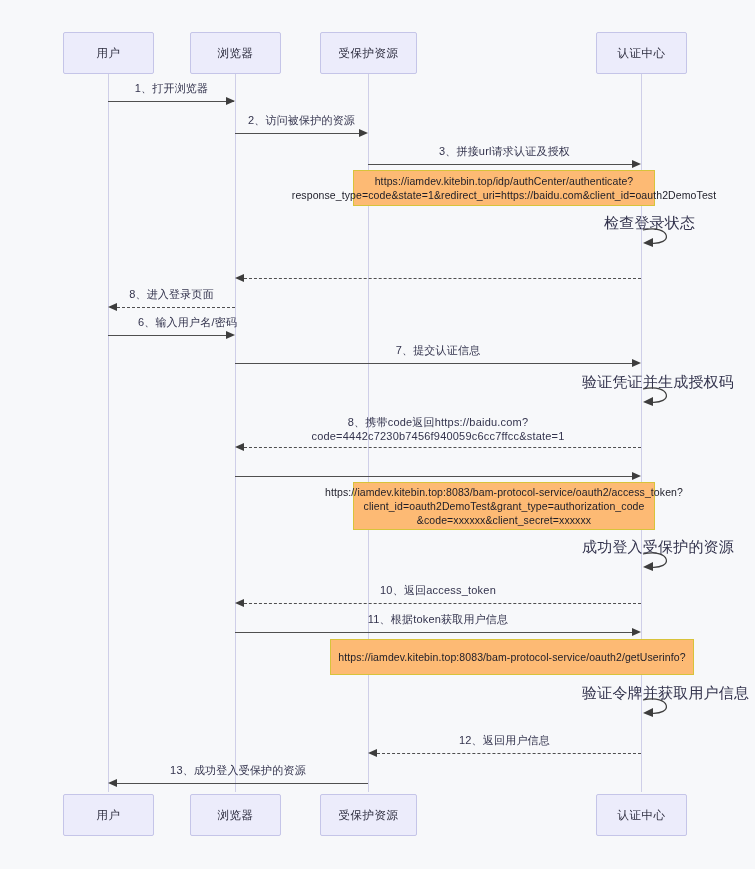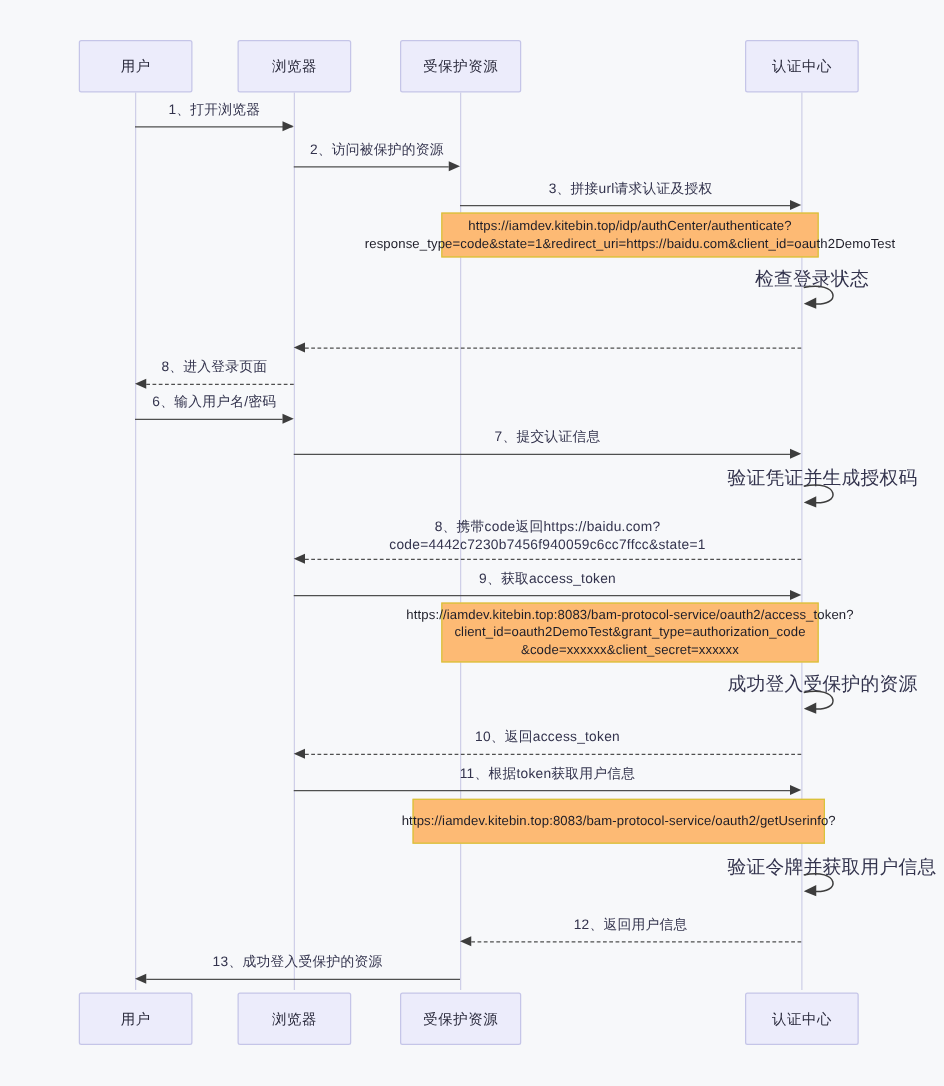--- a/index.html
+++ b/index.html
@@ -169,21 +169,21 @@
     </svg>
   </div>
 
   <div class="msg-line dashed" style="left:244px; top:278px; width:397px;"></div>
   <div class="arrow-head left" style="left:235px; top:273.5px;"></div>
 
   <div class="msg-label" style="left:108px; top:287px; width:127px;">8、进入登录页面</div>
   <div class="msg-line dashed" style="left:117px; top:307px; width:118px;"></div>
   <div class="arrow-head left" style="left:108px; top:302.5px;"></div>
 
-  <div class="msg-label" style="left:94px; top:315px; width:127px;text-align:right;">6、输入用户名/密码</div>
+  <div class="msg-label" style="left:124px; top:315px; width:127px;">6、输入用户名/密码</div>
   <div class="msg-line" style="left:108px; top:335px; width:118px;"></div>
   <div class="arrow-head right" style="left:226px; top:330.5px;"></div>
 
   <div class="msg-label" style="left:235px; top:343px; width:406px;">7、提交认证信息</div>
   <div class="msg-line" style="left:235px; top:363px; width:397px;"></div>
   <div class="arrow-head right" style="left:632px; top:358.5px;"></div>
 
   <div class="self-label" style="left:582px; top:373px;">验证凭证并生成授权码</div>
   <div class="self-loop" style="left:641px; top:385px;">
     <svg width="40" height="22" viewBox="0 0 40 22">
@@ -192,21 +192,20 @@
     </svg>
   </div>
 
   <div class="msg-label two-line" style="left:235px; top:415px; width:406px;">
     <span>8、携带code返回https://baidu.com?</span><br>
     <span>code=4442c7230b7456f940059c6cc7ffcc&amp;state=1</span>
   </div>
   <div class="msg-line dashed" style="left:244px; top:447px; width:397px;"></div>
   <div class="arrow-head left" style="left:235px; top:442.5px;"></div>
 
-  <div class="msg-label" style="left:235px; top:456px; width:406px;">9、获取access_token</div>
   <div class="msg-line" style="left:235px; top:476px; width:397px;"></div>
   <div class="arrow-head right" style="left:632px; top:471.5px;"></div>
 
   <div class="note" style="left:353px; top:482px; width:302px; height:48px; flex-direction:column;">
     <span class="note-text">https://iamdev.kitebin.top:8083/bam-protocol-service/oauth2/access_token?</span>
     <span class="note-text">client_id=oauth2DemoTest&amp;grant_type=authorization_code</span>
     <span class="note-text">&amp;code=xxxxxx&amp;client_secret=xxxxxx</span>
   </div>
 
   <div class="self-label" style="left:582px; top:538px;">成功登入受保护的资源</div>
@@ -218,21 +217,21 @@
   </div>
 
   <div class="msg-label" style="left:235px; top:583px; width:406px;">10、返回access_token</div>
   <div class="msg-line dashed" style="left:244px; top:603px; width:397px;"></div>
   <div class="arrow-head left" style="left:235px; top:598.5px;"></div>
 
   <div class="msg-label" style="left:235px; top:612px; width:406px;">11、根据token获取用户信息</div>
   <div class="msg-line" style="left:235px; top:632px; width:397px;"></div>
   <div class="arrow-head right" style="left:632px; top:627.5px;"></div>
 
-  <div class="note" style="left:330px; top:639px; width:330px; height:36px; flex-direction:row;">
+  <div class="note" style="left:330px; top:639px; width:364px; height:36px; flex-direction:row;">
     <span class="note-text">https://iamdev.kitebin.top:8083/bam-protocol-service/oauth2/getUserinfo?</span>
   </div>
 
   <div class="self-label" style="left:582px; top:684px;">验证令牌并获取用户信息</div>
   <div class="self-loop" style="left:641px; top:696px;">
     <svg width="40" height="22" viewBox="0 0 40 22">
       <path d="M2 4 C 30 -2, 34 20, 8 17" fill="none" stroke="#3d3d3d" stroke-width="1.2"></path>
       <polygon points="12,12 12,21 2,17" fill="#3d3d3d"></polygon>
     </svg>
   </div>

